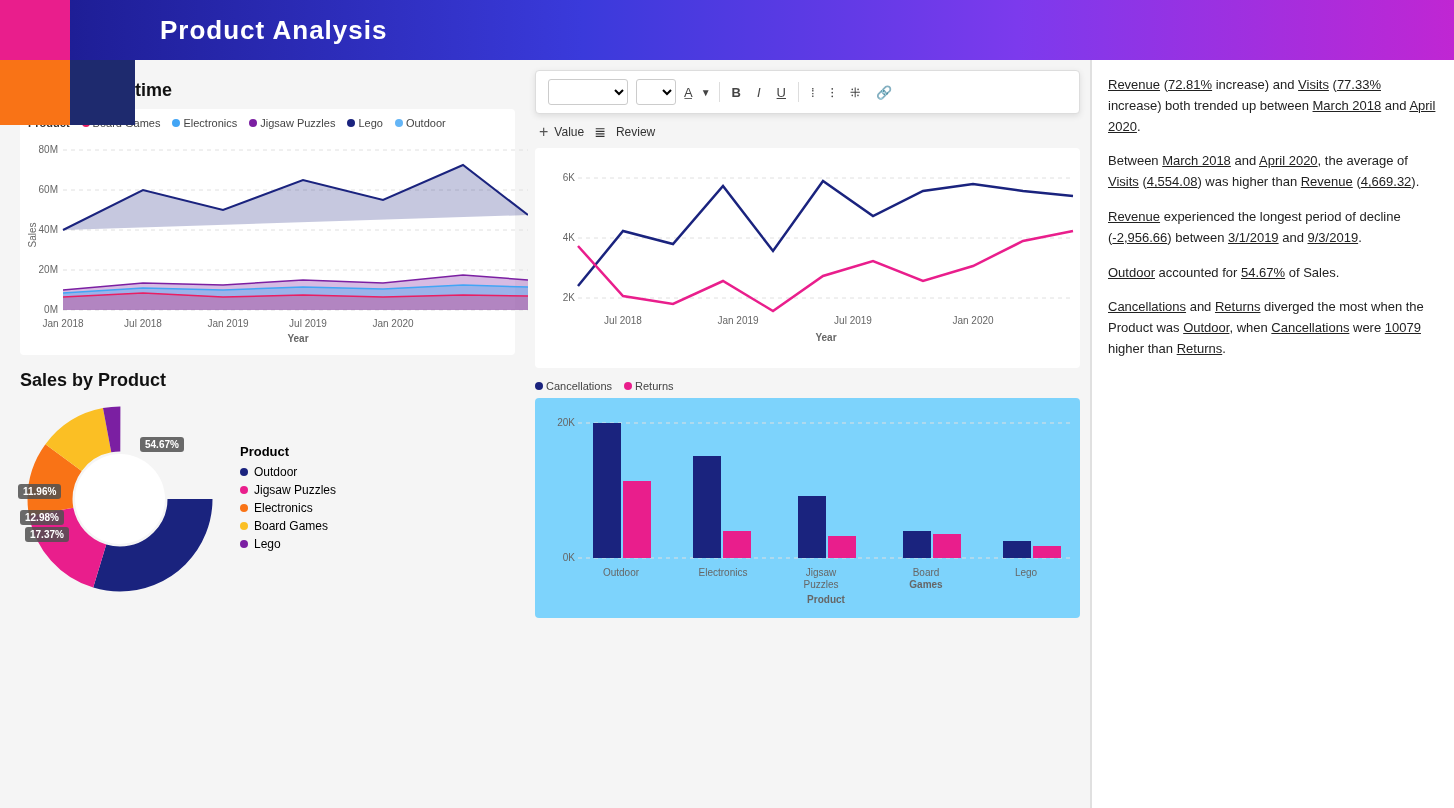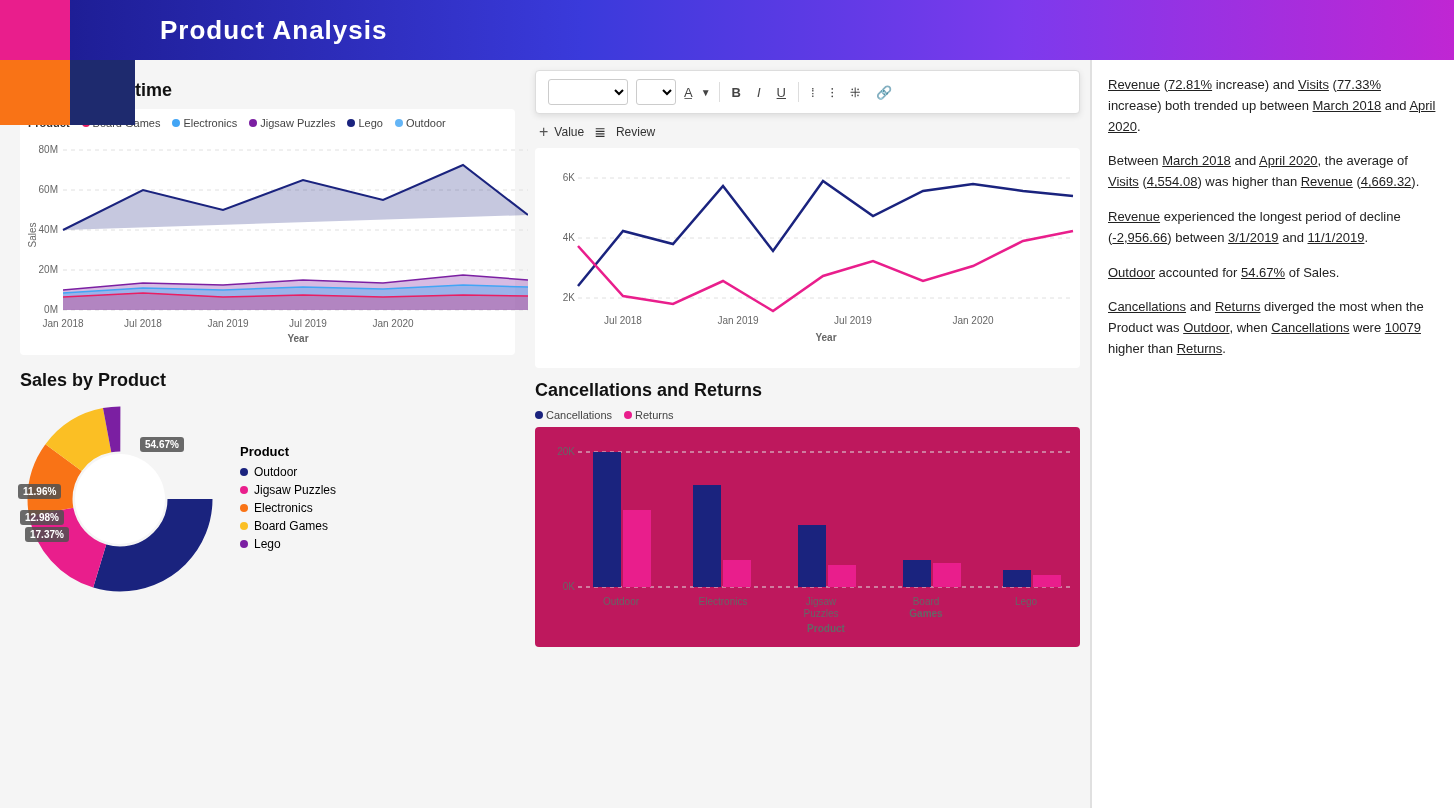--- a/index.html
+++ b/index.html
@@ -420,32 +420,31 @@
         <text x="80" y="168" class="axis-label" text-anchor="middle">Jul 2018</text>
         <text x="195" y="168" class="axis-label" text-anchor="middle">Jan 2019</text>
         <text x="310" y="168" class="axis-label" text-anchor="middle">Jul 2019</text>
         <text x="430" y="168" class="axis-label" text-anchor="middle">Jan 2020</text>
 
         <text x="283" y="185" class="axis-label" text-anchor="middle" font-weight="700">Year</text>
       </svg>
     </div>
 
     <div>
-      <div class="section-title">Cancellations and Returns</div>
       <div class="legend" style="margin-bottom:6px;">
         <span class="legend-item">
           <span class="legend-dot" style="background:#1a237e;"></span>
           <span>Cancellations</span>
         </span>
         <span class="legend-item">
           <span class="legend-dot" style="background:#e91e8c;"></span>
           <span>Returns</span>
         </span>
       </div>
-      <div style="background:#be185d; border-radius:4px; padding:8px;">
+      <div style="background:#7dd3fc; border-radius:4px; padding:8px;">
         <svg width="540" height="200">
 
           <text x="32" y="20" class="axis-label" text-anchor="end">20K</text>
           <text x="32" y="155" class="axis-label" text-anchor="end">0K</text>
 
           <line x1="35" y1="17" x2="530" y2="17" stroke="#e0e0e0" stroke-dasharray="4,4"></line>
           <line x1="35" y1="152" x2="530" y2="152" stroke="#e0e0e0" stroke-dasharray="4,4"></line>
 
           <rect x="50" y="17" width="28" height="135" fill="#1a237e"></rect>
           <rect x="80" y="75" width="28" height="77" fill="#e91e8c"></rect>
@@ -490,21 +489,21 @@
       <a class="insight-link">April 2020</a>, the average of
       <a class="insight-link">Visits</a>
       (<span class="insight-value">4,554.08</span>) was higher than
       <a class="insight-link">Revenue</a>
       (<span class="insight-value">4,669.32</span>).
     </p>
     <p class="insight-text">
       <a class="insight-link">Revenue</a> experienced the longest period of decline
       (<span class="insight-value">-2,956.66</span>) between
       <a class="insight-link">3/1/2019</a> and
-      <a class="insight-link">11/1/2019</a>.
+      <a class="insight-link">9/3/2019</a>.
     </p>
     <p class="insight-text">
       <a class="insight-link">Outdoor</a> accounted for
       <span class="insight-value">54.67%</span> of Sales.
     </p>
     <p class="insight-text">
       <a class="insight-link">Cancellations</a> and
       <a class="insight-link">Returns</a> diverged the most when the Product was
       <a class="insight-link">Outdoor</a>, when
       <a class="insight-link">Cancellations</a> were

